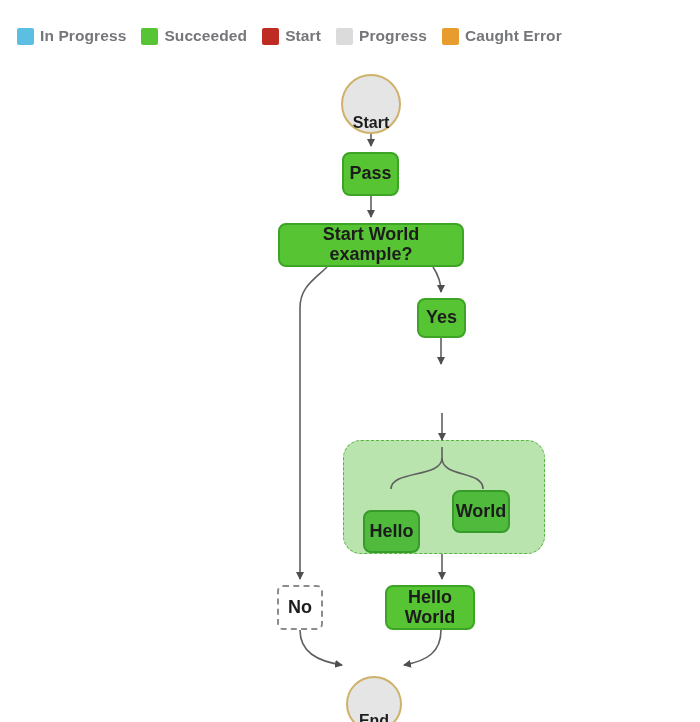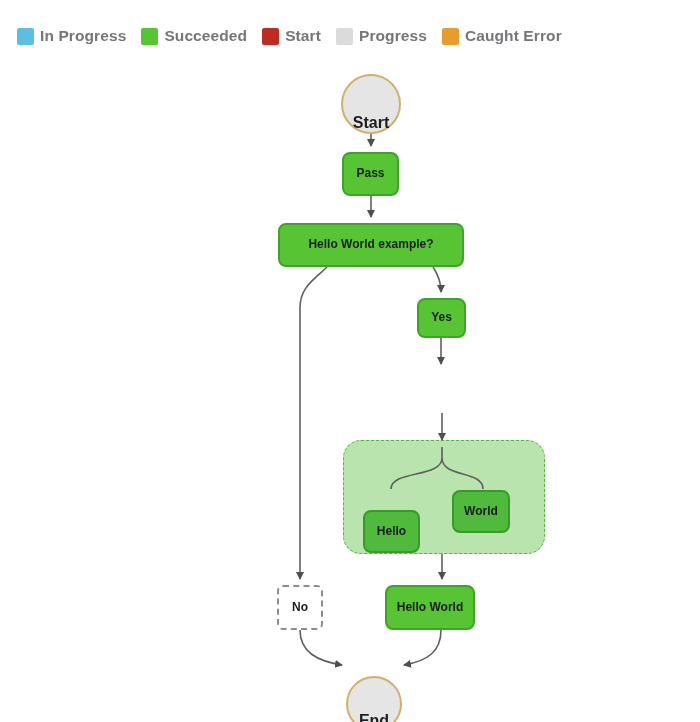--- a/index.html
+++ b/index.html
@@ -12,21 +12,21 @@
     position:absolute;left:17px;top:27px;display:flex;align-items:center;gap:15px;
   }
   .legend-item{display:flex;align-items:center;gap:6px;}
   .swatch{width:17px;height:17px;border-radius:2px;display:inline-block;}
   .legend-label{font-size:15.5px;font-weight:600;color:#757679;letter-spacing:.1px;}
   
   svg.edges{position:absolute;left:0;top:0;pointer-events:none;}
   
   .node{
     position:absolute;display:flex;align-items:center;justify-content:center;
-    box-sizing:border-box;font-weight:bold;color:#1c1c1c;font-size:12px;
+    box-sizing:border-box;font-weight:bold;color:#1c1c1c;font-size:18px;
     text-align:center;line-height:1.1;
   }
   .node.box{border-radius:8px;}
   .node.green{background:#57C433;border:2px solid #3DA426;}
   .node.green-inner{background:#4FBA3C;border:2px solid #379B2A;}
   .node.circle{border-radius:50%;background:#e5e5e5;border:2px solid #CFB169;font-size:16px;align-items:flex-end;}
   .node.white-dashed{background:#ffffff;border:2px dashed #8C8C8C;border-radius:6px;}
   .group{
     position:absolute;box-sizing:border-box;border-radius:18px;
     background:#B9E4AE;border:1.8px dashed #58B544;
@@ -86,21 +86,21 @@
 
   <div class="node circle" style="left:341px;top:74px;width:60px;height:60px;">
     <span>Start</span>
   </div>
 
   <div class="node box green" style="left:342px;top:152px;width:57px;height:44px;">
     <span>Pass</span>
   </div>
 
   <div class="node box green" style="left:278px;top:223px;width:186px;height:44px;">
-    <span>Hello World example?</span>
+    <span>Start World example?</span>
   </div>
 
   <div class="node box green" style="left:417px;top:298px;width:49px;height:40px;">
     <span>Yes</span>
   </div>
 
 
   <div class="node box green-inner" style="left:363px;top:490px;width:57px;height:43px;margin-top:20px;">
     <span>Hello</span>
   </div>

